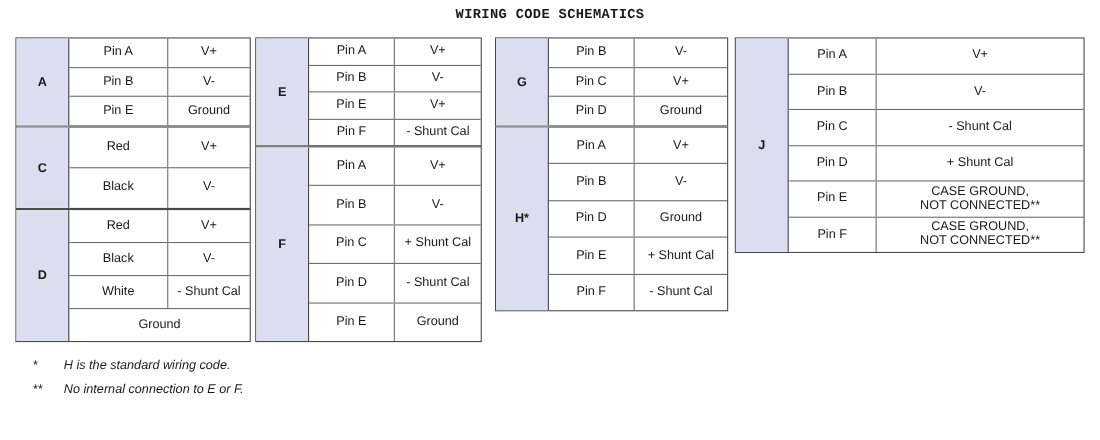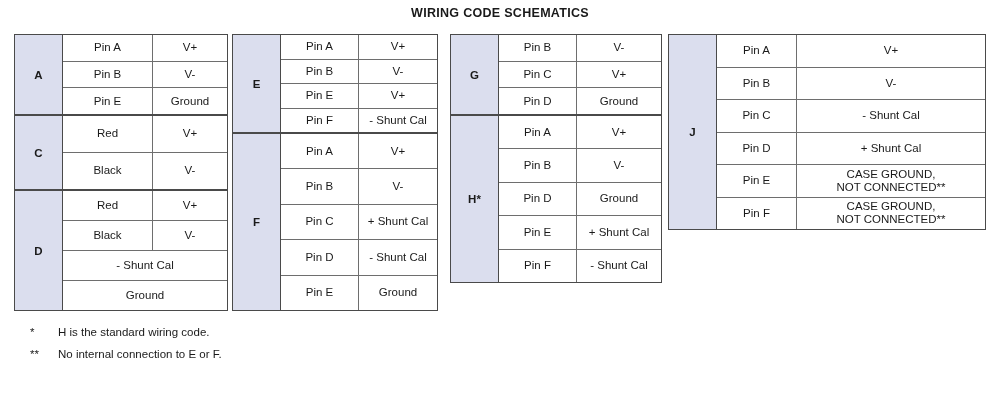--- a/index.html
+++ b/index.html
@@ -19,20 +19,21 @@
   #page-title {
     position: absolute;
     top: 6px;
     left: 0;
     width: 1000px;
     text-align: center;
     font-size: 12.5px;
     font-weight: bold;
     letter-spacing: 0.3px;
     color: #1a1a1a;
+    font-family: Liberation Mono, monospace;
   }
 
   
   .group {
     position: absolute;
     box-sizing: border-box;
     display: flex;
     border: 1.6px solid #4a4a4a;
     background: #ffffff;
   }
@@ -104,21 +105,21 @@
     display: flex;
     align-items: baseline;
     font-size: 11.5px;
     color: #1a1a1a;
     margin-bottom: 10px;
   }
   .footnote-mark {
     width: 28px;
     flex: 0 0 auto;
   }
-  .footnote-text { flex: 1 1 auto; }
+  .footnote-text { flex: 1 1 auto; font-style: italic; }
 </style>
 </head>
 <body>
 
 <div id="page-title">WIRING CODE SCHEMATICS</div>
 
 <div id="table-container">
     <div class="group stack-1" style="left: 14px; top: 34px; width: 214px; height: 81px;">
       <div class="group-label">A</div>
       <div class="group-rows">
@@ -154,20 +155,21 @@
       <div class="group-rows">
         <div class="row">
           <div class="cell cell-pin">Red</div>
           <div class="cell cell-sig">V+</div>
         </div>
         <div class="row">
           <div class="cell cell-pin">Black</div>
           <div class="cell cell-sig">V-</div>
         </div>
         <div class="row">
+          <div class="cell cell-pin">White</div>
           <div class="cell cell-sig">- Shunt Cal</div>
         </div>
         <div class="row">
           <div class="cell cell-sig">Ground</div>
         </div>
       </div>
     </div>
     <div class="group stack-2" style="left: 232px; top: 34px; width: 206px; height: 99px;">
       <div class="group-label">E</div>
       <div class="group-rows">

